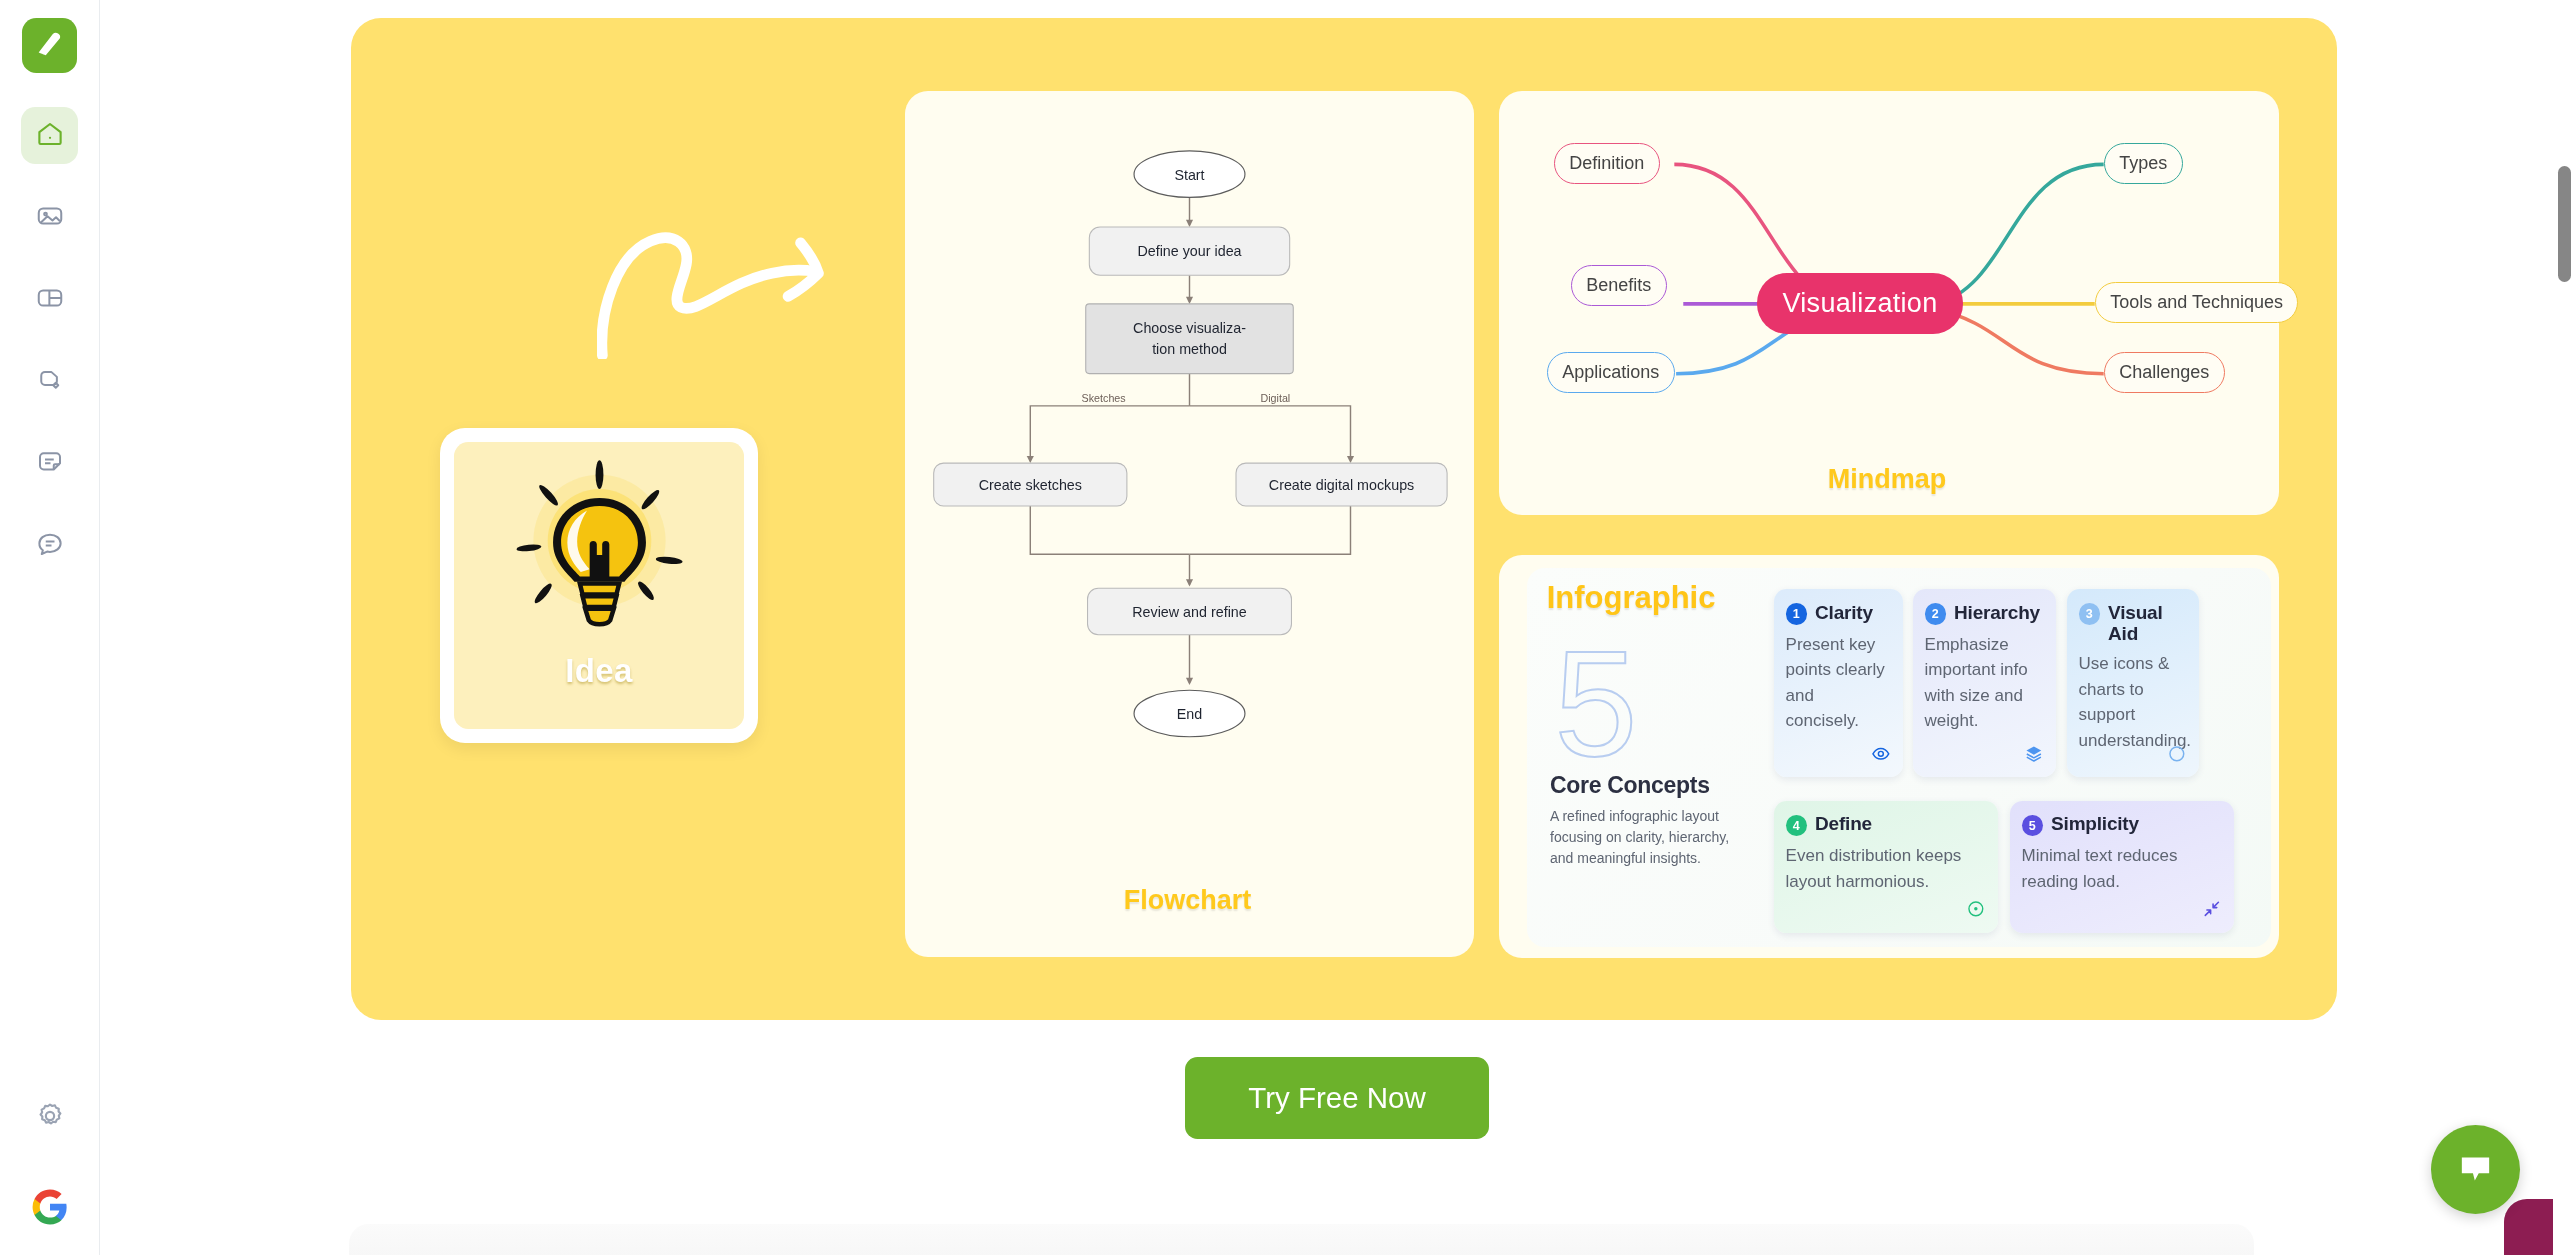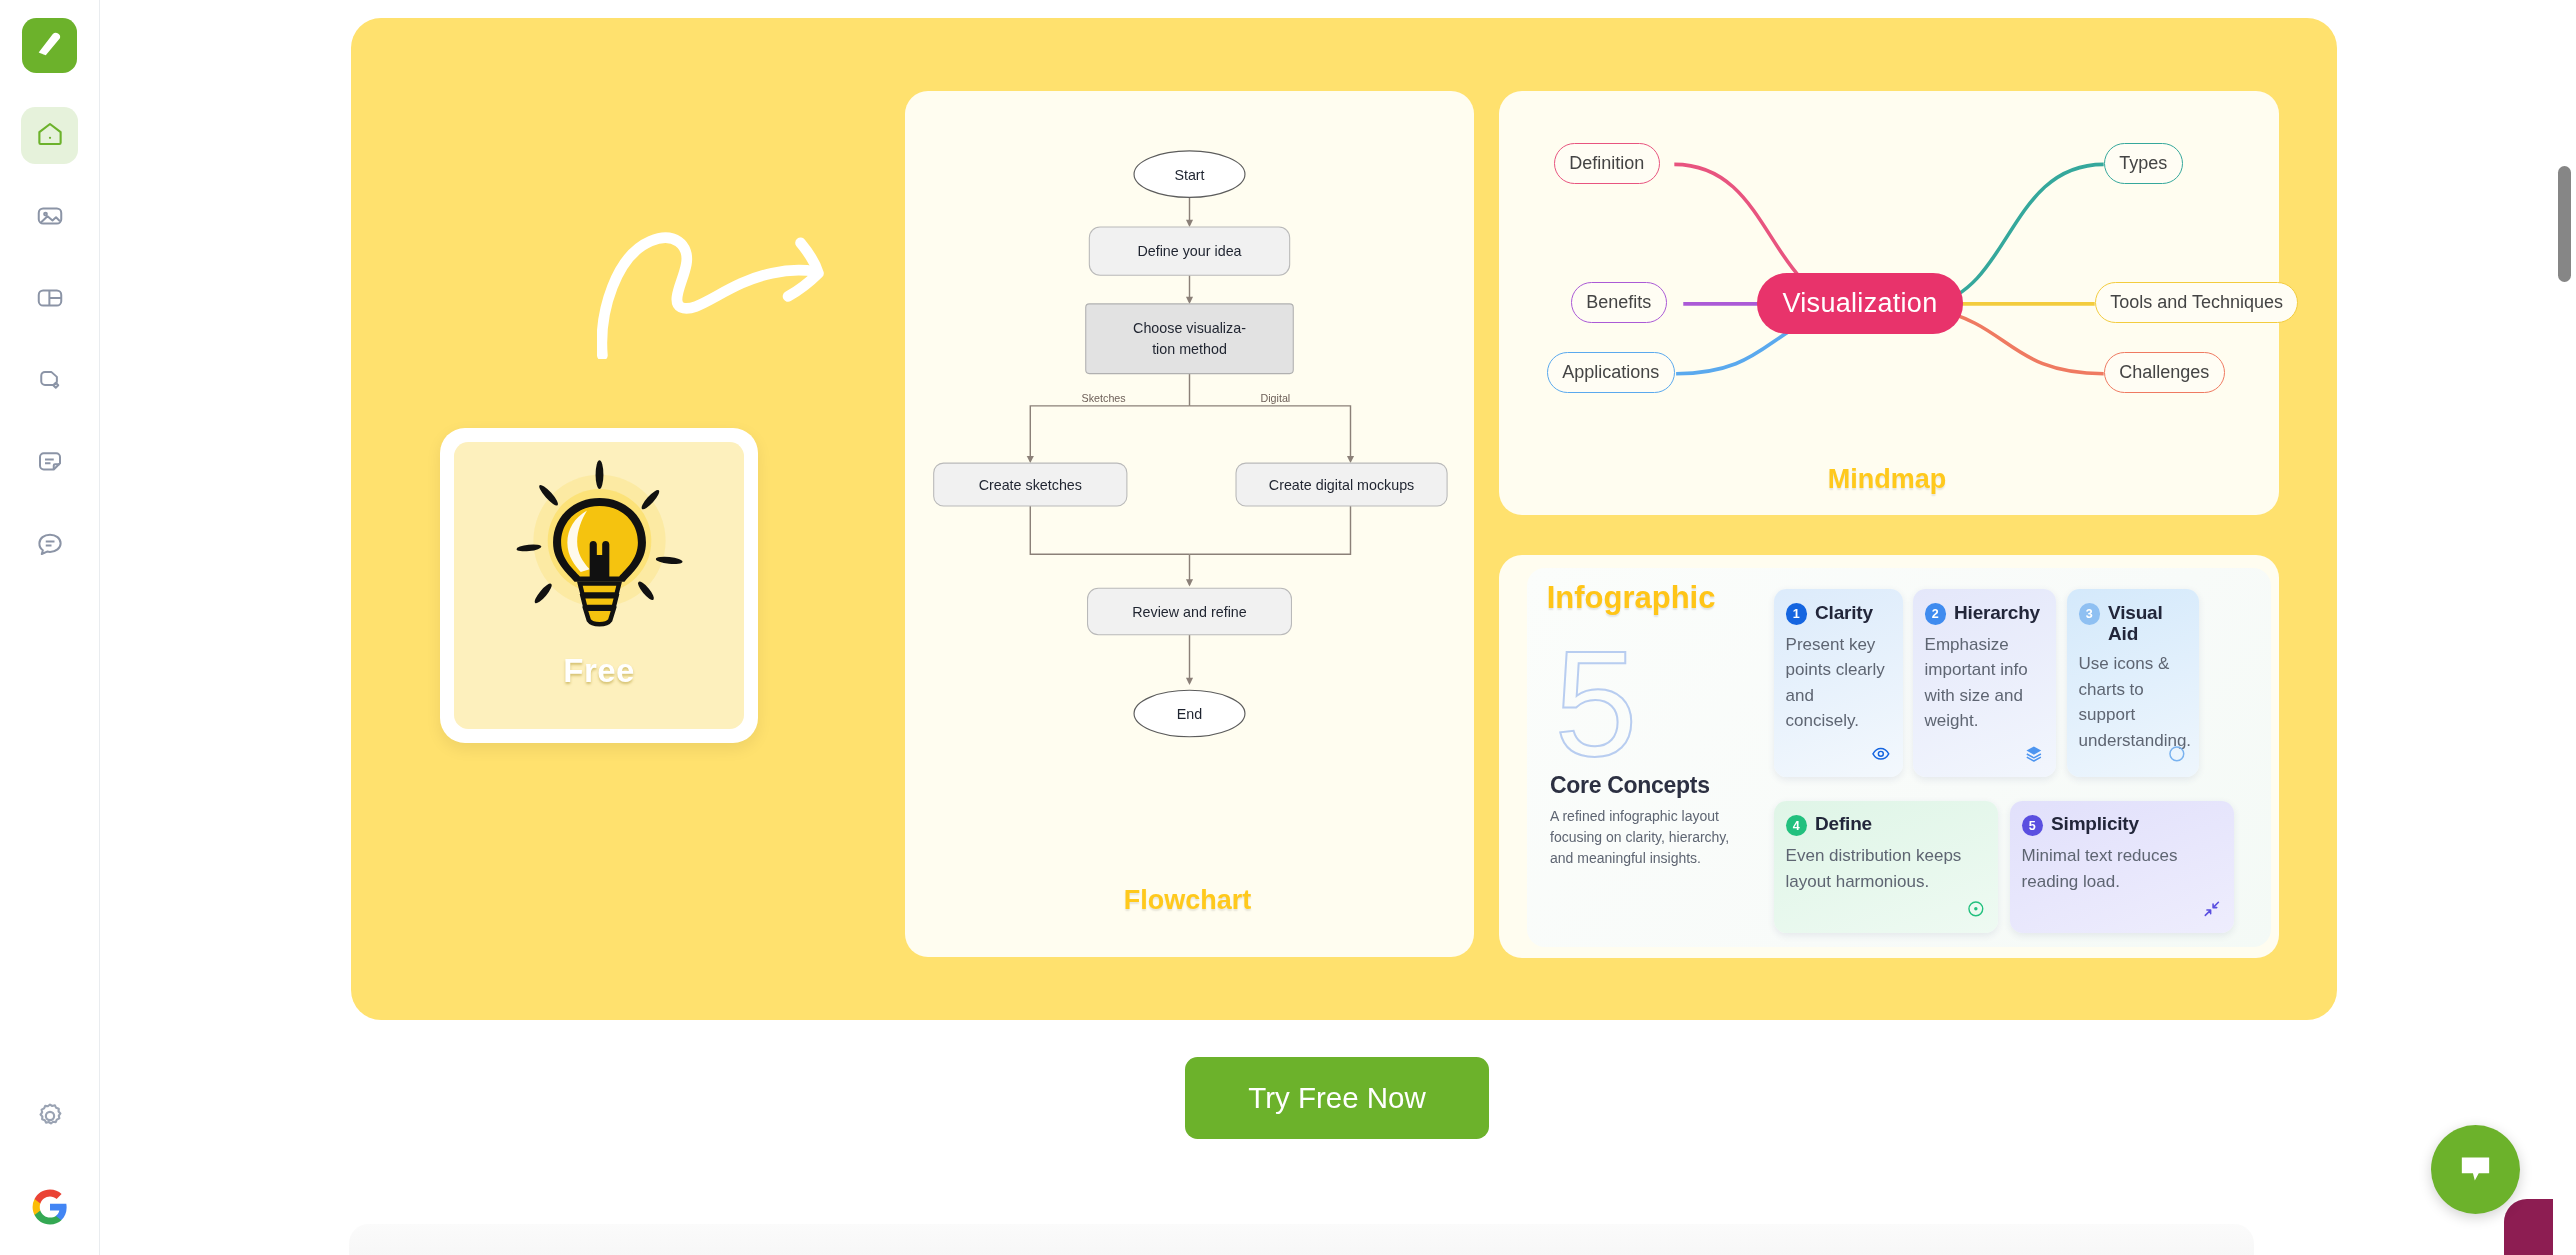--- a/index.html
+++ b/index.html
@@ -289,21 +289,21 @@
           <path d="M110 57 C85 57 67 75 67 98 c0 19 14 30 21 38 h44 c7-8 21-19 21-38 0-23-18-41-43-41 Z" fill="#f5c30f"></path>
           <path d="M96 62 C82 70 74 83 74 98 c0 16 9 26 15 33 l10-3 c-8-9-14-18-14-31 0-13 5-25 11-35 Z" fill="#fff" opacity=".92"></path>
           <path d="M99 140 v-40 c0-5 8-5 8 0 v12 h6 v-12 c0-5 8-5 8 0 v40 Z" fill="#111"></path>
           <g fill="#f5c30f" stroke="#111" stroke-width="5">
             <path d="M88 144 h44 l-3 12 h-38 Z"></path>
             <path d="M91 158 h38 l-3 12 h-32 Z"></path>
             <path d="M94 172 h32 l-4 13 c-4 6-20 6-24 0 Z"></path>
           </g>
         </svg>
       </div>
-      <div class="idea-label">Free</div>
+      <div class="idea-label">Idea</div>
     </div>
   </div>
 
   <section class="panel flow-panel">
     <svg class="fsvg" width="569" height="805" viewBox="0 0 636 900">
       <g stroke="#8b8078" stroke-width="1.6" fill="none">
         <path d="M318 118 V150"></path>
           <path d="M318 206 V236"></path>
         <path d="M318 316 V352"></path>
         <path d="M318 352 H140 V414"></path>
@@ -360,21 +360,21 @@
       <path d="M676 316 C572 316 572 262 488 244" stroke="#ef7a61"></path>
     </svg>
 
     <div class="mm-center">
       <span>Visualization</span>
     </div>
 
     <div class="mm-node" style="left:55px;  top:52px;  border-color:#e8547f;">
       <span>Definition</span>
     </div>
-    <div class="mm-node" style="left:72px;  top:191px; border-color:#ab5ad6;">
+    <div class="mm-node" style="left:72px;  top:174px; border-color:#ab5ad6;">
       <span>Benefits</span>
     </div>
     <div class="mm-node" style="left:48px;  top:261px; border-color:#5aa9ee;">
       <span>Applications</span>
     </div>
     <div class="mm-node" style="left:605px; top:52px;  border-color:#35a89c;">
       <span>Types</span>
     </div>
     <div class="mm-node" style="left:596px; top:191px; border-color:#f3cc3e;">
       <span>Tools and Techniques</span>

